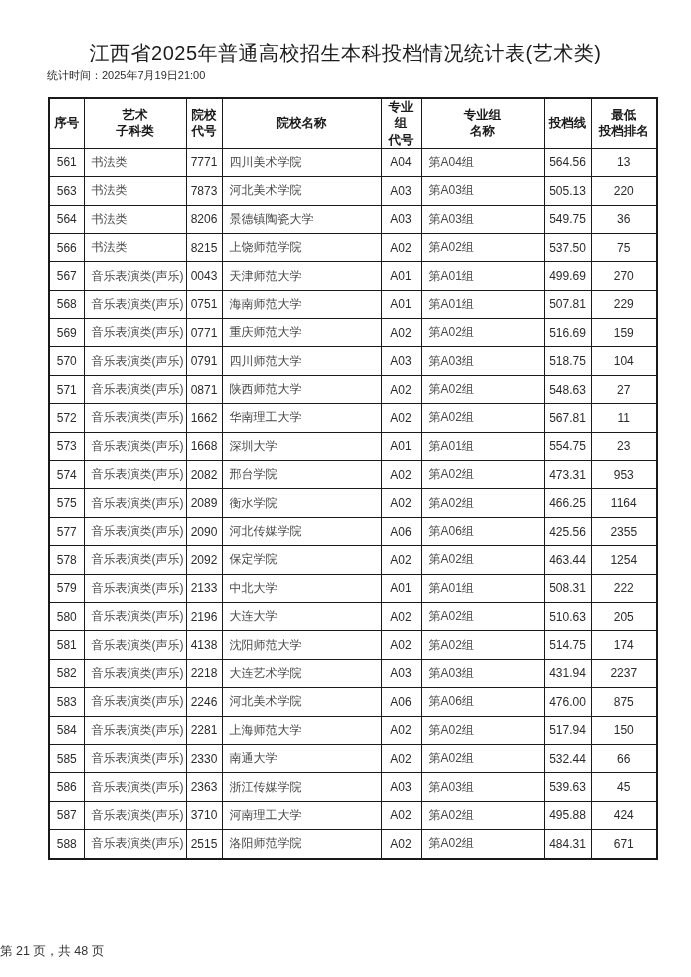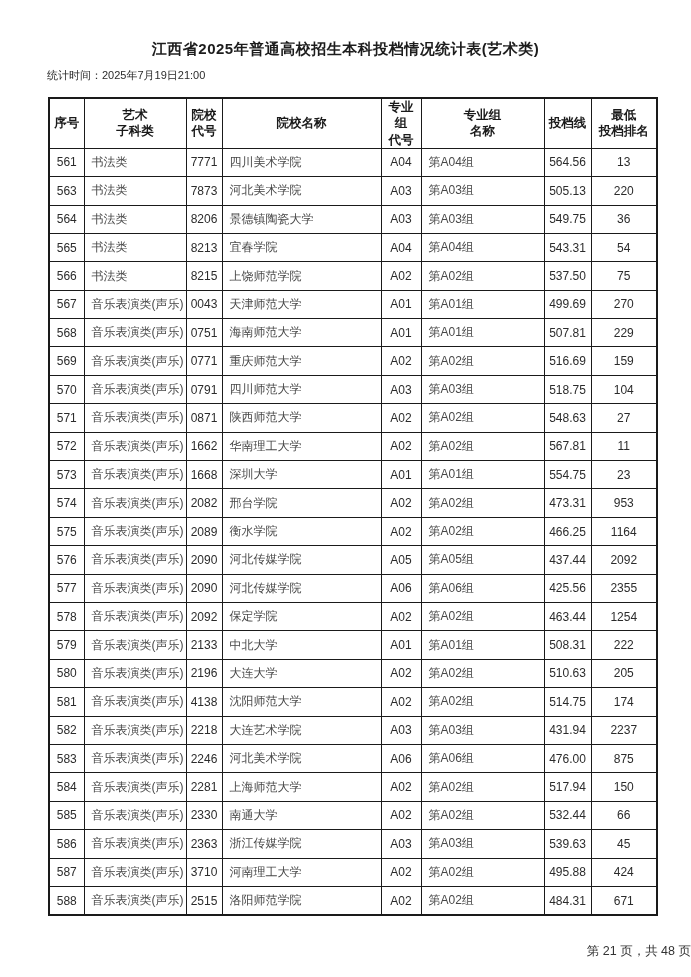--- a/index.html
+++ b/index.html
@@ -14,22 +14,22 @@
     height: 977px;
     background: #ffffff;
     overflow: hidden;
   }
   .title {
     position: absolute;
     top: 40px;
     left: 0;
     width: 100%;
     text-align: center;
-    font-size: 15px;
-    font-weight: bold;
+    font-size: 20px;
+    font-weight: normal;
     color: #1c1c1c;
     letter-spacing: 0.5px;
   }
   .stat-time {
     position: absolute;
     top: 68px;
     left: 47px;
     font-size: 11px;
     color: #2b2b2b;
   }
@@ -74,21 +74,21 @@
     padding-left: 7px;
   }
   table.data-table td.cjk {
     color: #484848;
   }
   .footer {
     position: absolute;
     top: 943px;
     left: 0;
     width: 100%;
-    text-align: right;
+    text-align: left;
     font-size: 12.5px;
     color: #333333;
   }
 </style>
 </head>
 <body>
 
 <div class="page">
 
   <div class="title">江西省2025年普通高校招生本科投档情况统计表(艺术类)</div>
@@ -148,30 +148,20 @@
           <td>564</td>
           <td class="align-left cjk">书法类</td>
           <td>8206</td>
           <td class="align-left cjk">景德镇陶瓷大学</td>
           <td>A03</td>
           <td class="align-left cjk">第A03组</td>
           <td>549.75</td>
           <td>36</td>
         </tr>
         <tr>
-          <td>565</td>
-          <td class="align-left cjk">书法类</td>
-          <td>8213</td>
-          <td class="align-left cjk">宜春学院</td>
-          <td>A04</td>
-          <td class="align-left cjk">第A04组</td>
-          <td>543.31</td>
-          <td>54</td>
-        </tr>
-        <tr>
           <td>566</td>
           <td class="align-left cjk">书法类</td>
           <td>8215</td>
           <td class="align-left cjk">上饶师范学院</td>
           <td>A02</td>
           <td class="align-left cjk">第A02组</td>
           <td>537.50</td>
           <td>75</td>
         </tr>
         <tr>
@@ -258,30 +248,20 @@
           <td>575</td>
           <td class="align-left cjk">音乐表演类(声乐)</td>
           <td>2089</td>
           <td class="align-left cjk">衡水学院</td>
           <td>A02</td>
           <td class="align-left cjk">第A02组</td>
           <td>466.25</td>
           <td>1164</td>
         </tr>
         <tr>
-          <td>576</td>
-          <td class="align-left cjk">音乐表演类(声乐)</td>
-          <td>2090</td>
-          <td class="align-left cjk">河北传媒学院</td>
-          <td>A05</td>
-          <td class="align-left cjk">第A05组</td>
-          <td>437.44</td>
-          <td>2092</td>
-        </tr>
-        <tr>
           <td>577</td>
           <td class="align-left cjk">音乐表演类(声乐)</td>
           <td>2090</td>
           <td class="align-left cjk">河北传媒学院</td>
           <td>A06</td>
           <td class="align-left cjk">第A06组</td>
           <td>425.56</td>
           <td>2355</td>
         </tr>
         <tr>

